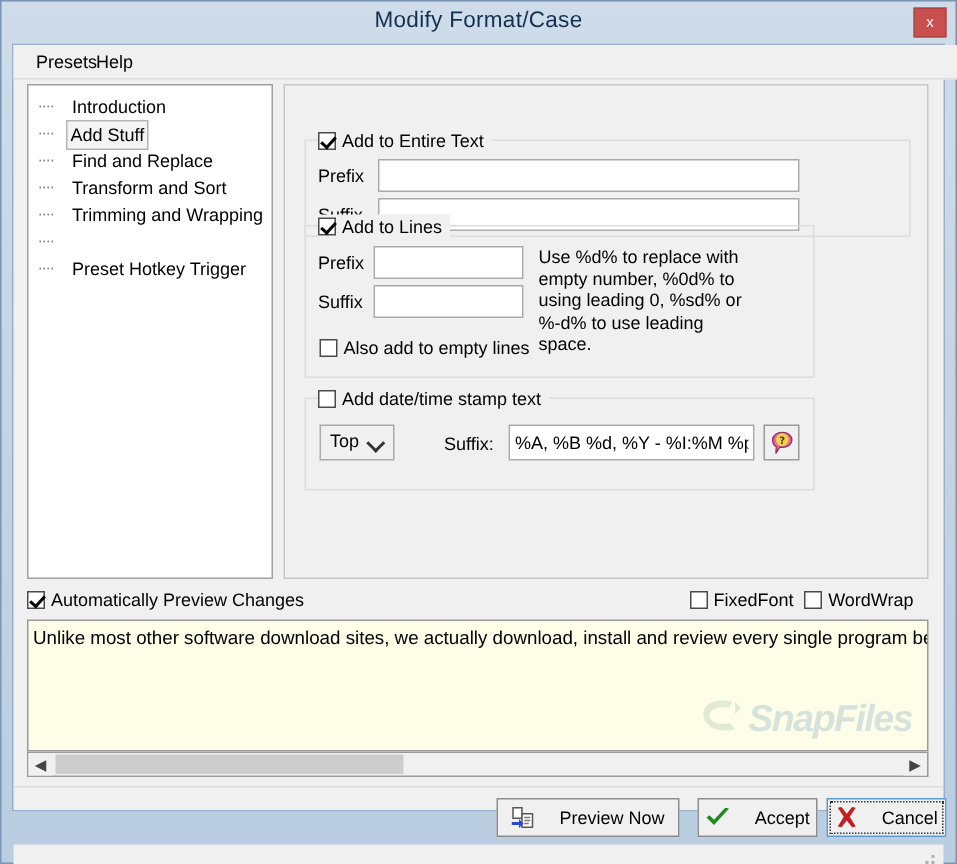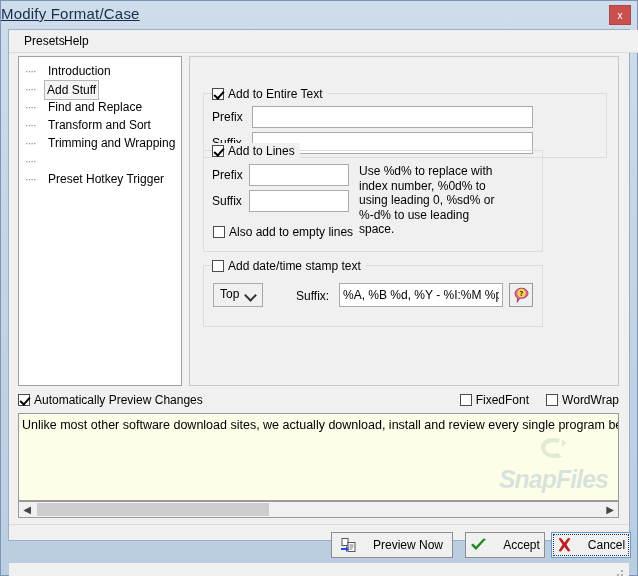--- a/index.html
+++ b/index.html
@@ -12,22 +12,22 @@
   .window{
     position:absolute;left:0;top:0;width:638px;height:576px;
     background:linear-gradient(to bottom,#cfdcea 0%,#c3d3e4 55%,#bacde1 100%);
     box-sizing:border-box;
     border:1px solid #7a96b4;
   }
   .titlebar{
     position:absolute;left:0;top:0;width:636px;height:28px;
   }
   .title-text{
-    position:absolute;left:0;top:4px;width:636px;
-    font-size:15px;color:#14304e;letter-spacing:.2px;text-decoration:underline;
+    position:absolute;left:0;top:4px;width:636px;text-align:center;
+    font-size:15px;color:#14304e;letter-spacing:.2px;
   }
   .close-btn{
     position:absolute;right:6px;top:4px;width:22px;height:20px;
     background:#c9504e;border:1px solid #b04644;
     color:#fff;font-size:10px;line-height:20px;text-align:center;
     cursor:pointer;box-sizing:border-box;
   }
   .client{
     position:absolute;left:7px;top:28px;width:622px;height:512px;
     background:#f0f0f0;border:1px solid #9ab0c6;box-sizing:border-box;
@@ -127,21 +127,21 @@
     background:#fdfde8;border:1px solid #9a9a9a;box-sizing:border-box;
     overflow:hidden;
   }
   .prevtext{
     position:absolute;left:3px;top:3px;width:620px;
     font-size:12.5px;line-height:16px;white-space:nowrap;color:#000;
     font-family:"Liberation Sans",sans-serif;
   }
   .wm{
     position:absolute;right:10px;bottom:6px;opacity:.30;
-    display:flex;align-items:center;gap:3px;pointer-events:none;flex-direction:column;
+    display:flex;align-items:flex-start;gap:3px;pointer-events:none;
   }
   .wm-txt{
     font-size:25px;font-style:italic;font-weight:bold;
     color:#7fa8c4;letter-spacing:-1px;
   }
   .hscroll{
     position:absolute;left:9px;top:471px;width:601px;height:17px;
     background:#f0f0f0;border:1px solid #9a9a9a;box-sizing:border-box;
   }
   .hs-left,.hs-right{
@@ -240,21 +240,21 @@
       </div>
 
       <div class="group" style="left:13px;top:93px;width:340px;height:102px;">
         <div class="group-cb">
           <span class="cb checked"></span><span>Add to Lines</span>
         </div>
         <div class="fldlabel" style="left:8px;top:17px;">Prefix</div>
         <input class="txt" style="left: 45px; top: 13px; width: 100px; height: 22px;" value="">
         <div class="fldlabel" style="left:8px;top:43px;">Suffix</div>
         <input class="txt" style="left: 45px; top: 39px; width: 100px; height: 22px;" value="">
-        <div class="hint" style="left:155px;top:13px;width:140px;">Use %d% to replace with index number, %0d% to using leading 0, %sd% or %-d% to use leading space.</div>
+        <div class="hint" style="left:155px;top:13px;width:140px;">Use %d% to replace with empty number, %0d% to using leading 0, %sd% or %-d% to use leading space.</div>
         <div class="cbrow" style="left:9px;top:74px;">
           <span class="cb"></span><span>Also add to empty lines</span>
         </div>
       </div>
 
       <div class="group" style="left:13px;top:208px;width:340px;height:62px;">
         <div class="group-cb">
           <span class="cb"></span><span>Add date/time stamp text</span>
         </div>
         <div class="combo" style="left:9px;top:17px;width:50px;height:24px;">
@@ -274,21 +274,21 @@
 
     </div>
 
     <div class="previewbar">
       <div class="autoprev">
         <span class="cb checked"></span><span>Automatically Preview Changes</span>
       </div>
       <div class="ff" style="right:90px;">
         <span class="cb"></span><span>FixedFont</span>
       </div>
-      <div class="ff" style="right:0px;">
+      <div class="ff" style="right:10px;">
         <span class="cb"></span><span>WordWrap</span>
       </div>
     </div>
 
     <div class="previewbox">
       <div class="prevtext">Unlike most other software download sites, we actually download, install and review every single program before it is listed on the sit</div>
       <div class="wm">
         <svg width="30" height="26" viewBox="0 0 30 26">
           <path d="M22 3 C12 0 2 4 3 12 C4 20 14 24 24 21 L20 17 C13 19 7 16 7 12 C7 8 13 5 20 7 Z" fill="#9ec49a"></path>
           <path d="M24 3 l4 4 -4 4 z" fill="#9ec49a"></path>

